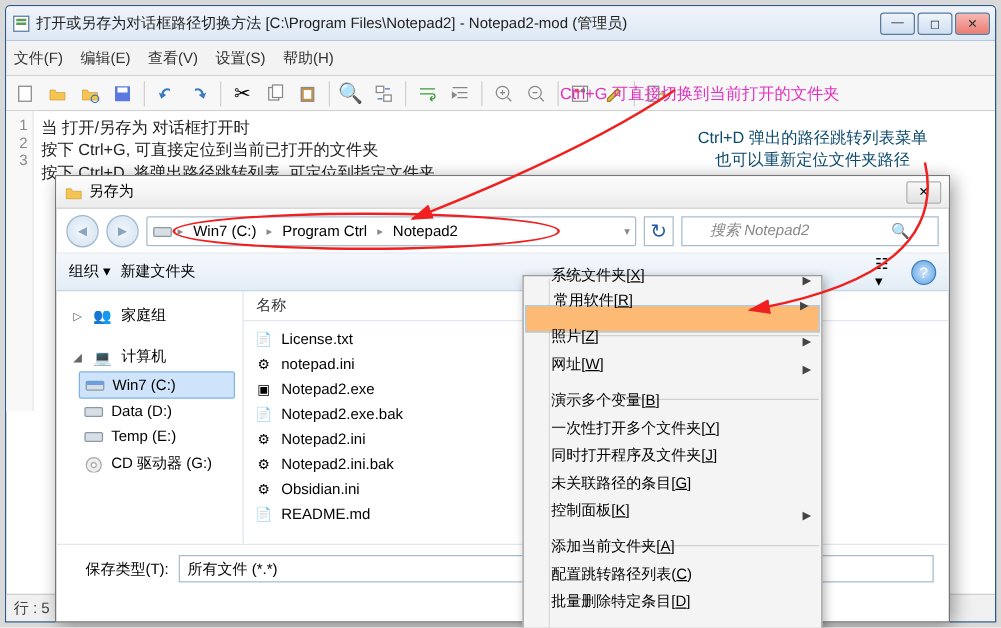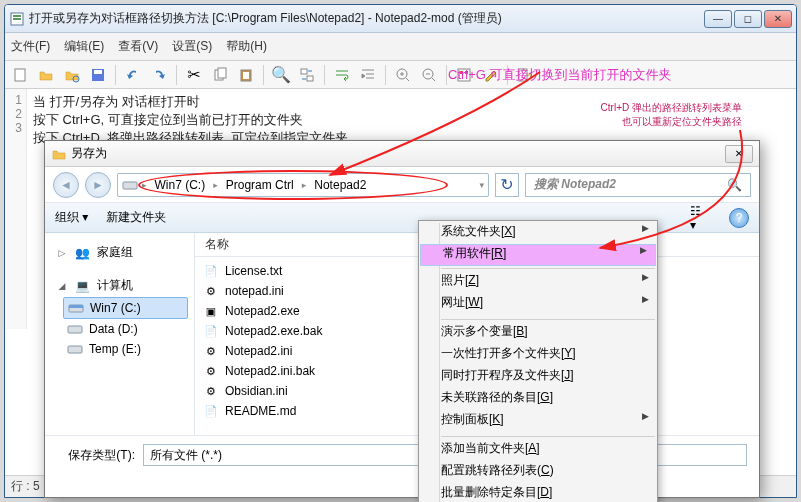--- a/index.html
+++ b/index.html
@@ -17,39 +17,39 @@
 .menubar { height: 28px; background: #f3f3f3; border-bottom: 1px solid #d0d0d0; display:flex; align-items:center; padding: 12px 6px; font-size: 12px; gap: 14px; color:#333;}
 .toolbar { height: 28px; background: #f7f7f7; border-bottom: 1px solid #d0d0d0; display:flex; align-items:center; padding: 0 4px; gap: 4px; position: relative;}
 .tbtn { width: 22px; height: 22px; display:flex; align-items:center; justify-content:center; border-radius:2px; }
 .tsep { width:1px; height:20px; background:#d0d0d0; margin:0 2px;}
 .annotation1 { position:absolute; left: 443px; color:#e030c0; font-size:13px; white-space:nowrap; }
 
 .editor { position: relative; height: 240px; background: #fff; display:flex; }
 .gutter { width: 22px; background: #f8f8f8; border-right:1px solid #e8e8e8; text-align:right; padding: 4px 4px 0 0; font-size:12px; color:#888; font-family:Consolas,monospace;}
 .code { padding: 4px 6px; font-size: 13px; font-family: "NSimSun", Consolas, monospace; white-space: pre; color:#222;}
 .statusbar { position:absolute; left:0; bottom:0; height:22px; width:100%; background:#f0f0f0; border-top:1px solid #d0d0d0; font-size:12px; display:flex; align-items:center; padding:0 6px; color:#444;}
-.annotation2 { position:absolute; right: 54px; top: 96px; color:#be185d; font-size:10px; text-align:right; line-height:1.4;}
+.annotation2 { position:absolute; right: 54px; top: 96px; color:#0c4a6e; font-size:13px; text-align:center; line-height:1.4;}
 
 
 .dialog { position:absolute; left: 44px; top: 140px; width: 716px; height: 358px; background:#fff; border:1px solid #777; box-shadow: 3px 3px 14px rgba(0,0,0,.4); }
 .dlg-title { height: 26px; background: linear-gradient(#fdfdfd,#ececec); border-bottom:1px solid #ccc; display:flex; align-items:center; padding:0 6px; font-size:12px; }
 .dlg-title .spacer { flex:1; }
 .dlg-x { width:28px; height:18px; border:1px solid #b0b0b0; background:linear-gradient(#f8f8f8,#e2e2e2); border-radius:2px; display:flex;align-items:center;justify-content:center; font-size:10px;}
 
 .navrow { height: 36px; display:flex; align-items:center; padding: 0 8px; gap: 6px; border-bottom:1px solid #e2e8ee;}
 .navcircle { width:26px; height:26px; border-radius:50%; background: radial-gradient(#f4f8fc,#cfe0f0); border:1px solid #9db6cc; display:flex;align-items:center;justify-content:center; color:#8aa4bc; font-size:12px;}
 .breadcrumb { flex:1; height:24px; border:1px solid #a7bdd0; border-radius:2px; display:flex; align-items:center; padding:0 4px; font-size:12px; gap:4px; background:#fff; position:relative;}
 .bc-ellipse { position:absolute; left: 20px; top: -4px; width: 310px; height: 30px; border:2px solid #f02020; border-radius: 50%/50%; pointer-events:none;}
 .crumb { padding:0 4px; }
 .csep { color:#888; font-size:9px;}
 .refresh { width:24px; height:24px; border:1px solid #a7bdd0; display:flex;align-items:center;justify-content:center; color:#2a5aa0;}
-.searchbox { width:226px; height:24px; border:1px solid #a7bdd0; display:flex; align-items:center; padding:0 8px; font-size:12px; color:#888; font-style:italic;font-weight:bold;}
+.searchbox { width:206px; height:24px; border:1px solid #a7bdd0; display:flex; align-items:center; padding:0 22px; font-size:12px; color:#888; font-style:italic;}
 .searchbox .mag { margin-left:auto; font-style:normal;}
 
-.dlg-toolbar { height:30px; background: linear-gradient(#f4f8fc,#e3edf6); border-bottom:1px solid #c6d6e4; display:flex; align-items:center; padding:0 10px; font-size:12px; gap:18px;}
+.dlg-toolbar { height:30px; background: linear-gradient(#f4f8fc,#e3edf6); border-bottom:1px solid #c6d6e4; display:flex; align-items:center; padding:0 10px; font-size:12px; gap:8px;}
 .dlg-toolbar .spacer{flex:1;}
 .iconbtn { width:22px;height:22px; border:1px solid transparent; display:flex;align-items:center;justify-content:center;}
 .helpbtn { width:20px;height:20px;border-radius:50%; background: radial-gradient(#cfe6fb,#5aa0e0); color:#fff; font-size:12px; display:flex;align-items:center;justify-content:center; border:1px solid #3a7ac0;}
 
 .dlg-body { display:flex; height: 202px; }
 .sidepane { width:150px; border-right:1px solid #e0e6ec; padding:8px 6px; font-size:12px;}
 .side-item { display:flex; align-items:center; gap:6px; padding:3px 4px; border-radius:2px;}
 .side-item.sel { background:#cfe4fa; border:1px solid #7fb4e8;}
 .side-group { margin-top:10px; }
 .side-bullet { width:14px; text-align:center; color:#666; font-size:9px;}
@@ -61,22 +61,22 @@
 .file-row { display:flex; align-items:center; gap:6px; padding:2px 0;}
 .fico { width:16px;height:16px; display:inline-flex; align-items:center; justify-content:center; font-size:11px;}
 
 .bottom-fields { padding: 8px 12px; font-size:12px; border-top:1px solid #e2e8ee;}
 .field-row { display:flex; align-items:center; gap:8px; margin-bottom:8px;}
 .field-row label { width:78px; text-align:right;}
 .field-input { flex:1; height:22px; border:1px solid #a7bdd0; padding:0 6px; font-size:12px; background:#fff;}
 
 
 .ctxmenu { position:absolute; left: 418px; top: 220px; width: 240px; background:#f4f4f4; border:1px solid #9a9a9a; box-shadow: 2px 2px 8px rgba(0,0,0,.3); font-size:12px; padding:2px 0;}
-.ctxmenu .mi { height:22px; display:flex; align-items:flex-start; padding:0 24px 0 22px; position:relative;}
-.ctxmenu .mi.sel { background:#f0abfc; border:1px solid #a7cdf0; margin:-1px 1px;}
+.ctxmenu .mi { height:22px; display:flex; align-items:flex-end; padding:0 24px 16px 22px; position:relative;}
+.ctxmenu .mi.sel { background:#fdba74; border:1px solid #a7cdf0; margin:-1px 1px;}
 .ctxmenu .mi .arrow { position:absolute; right:8px; font-size:9px; color:#444;}
 .ctxmenu .msep { height:1px; background:#d0d0d0; margin:3px 2px 3px 22px;}
 .ctxmenu .gutterline { position:absolute; left:20px; top:2px; bottom:2px; width:1px; background:#d8d8d8;}
 .ul { text-decoration: underline; }
 
 
 .svg-overlay { position:absolute; left:0; top:0; width:801px; height:502px; pointer-events:none;}
 
 
 .folder-ico { fill:#f6c452; stroke:#c9952b; stroke-width:.5;}
@@ -304,20 +304,27 @@
                 <rect class="disk-ico" x="1" y="4" width="14" height="7" rx="1"></rect>
               </svg></span>
           <span>Data (D:)</span>
         </div>
         <div class="side-item" style="margin-left:12px">
           <span class="ico"><svg width="16" height="14">
                 <rect class="disk-ico" x="1" y="4" width="14" height="7" rx="1"></rect>
               </svg></span>
           <span>Temp (E:)</span>
         </div>
+        <div class="side-item" style="margin-left:12px">
+          <span class="ico"><svg width="16" height="14">
+                <circle cx="8" cy="8" r="6" fill="#eee" stroke="#aaa"></circle>
+                <circle cx="8" cy="8" r="2" fill="#fff" stroke="#aaa"></circle>
+              </svg></span>
+          <span>CD 驱动器 (G:)</span>
+        </div>
       </div>
     </div>
 
     <div class="filepane">
       <div class="col-header">名称</div>
       <div class="filelist" id="filelist">
           <div class="file-row">
             <span class="fico">📄</span>
             <span>License.txt</span>
           </div>

